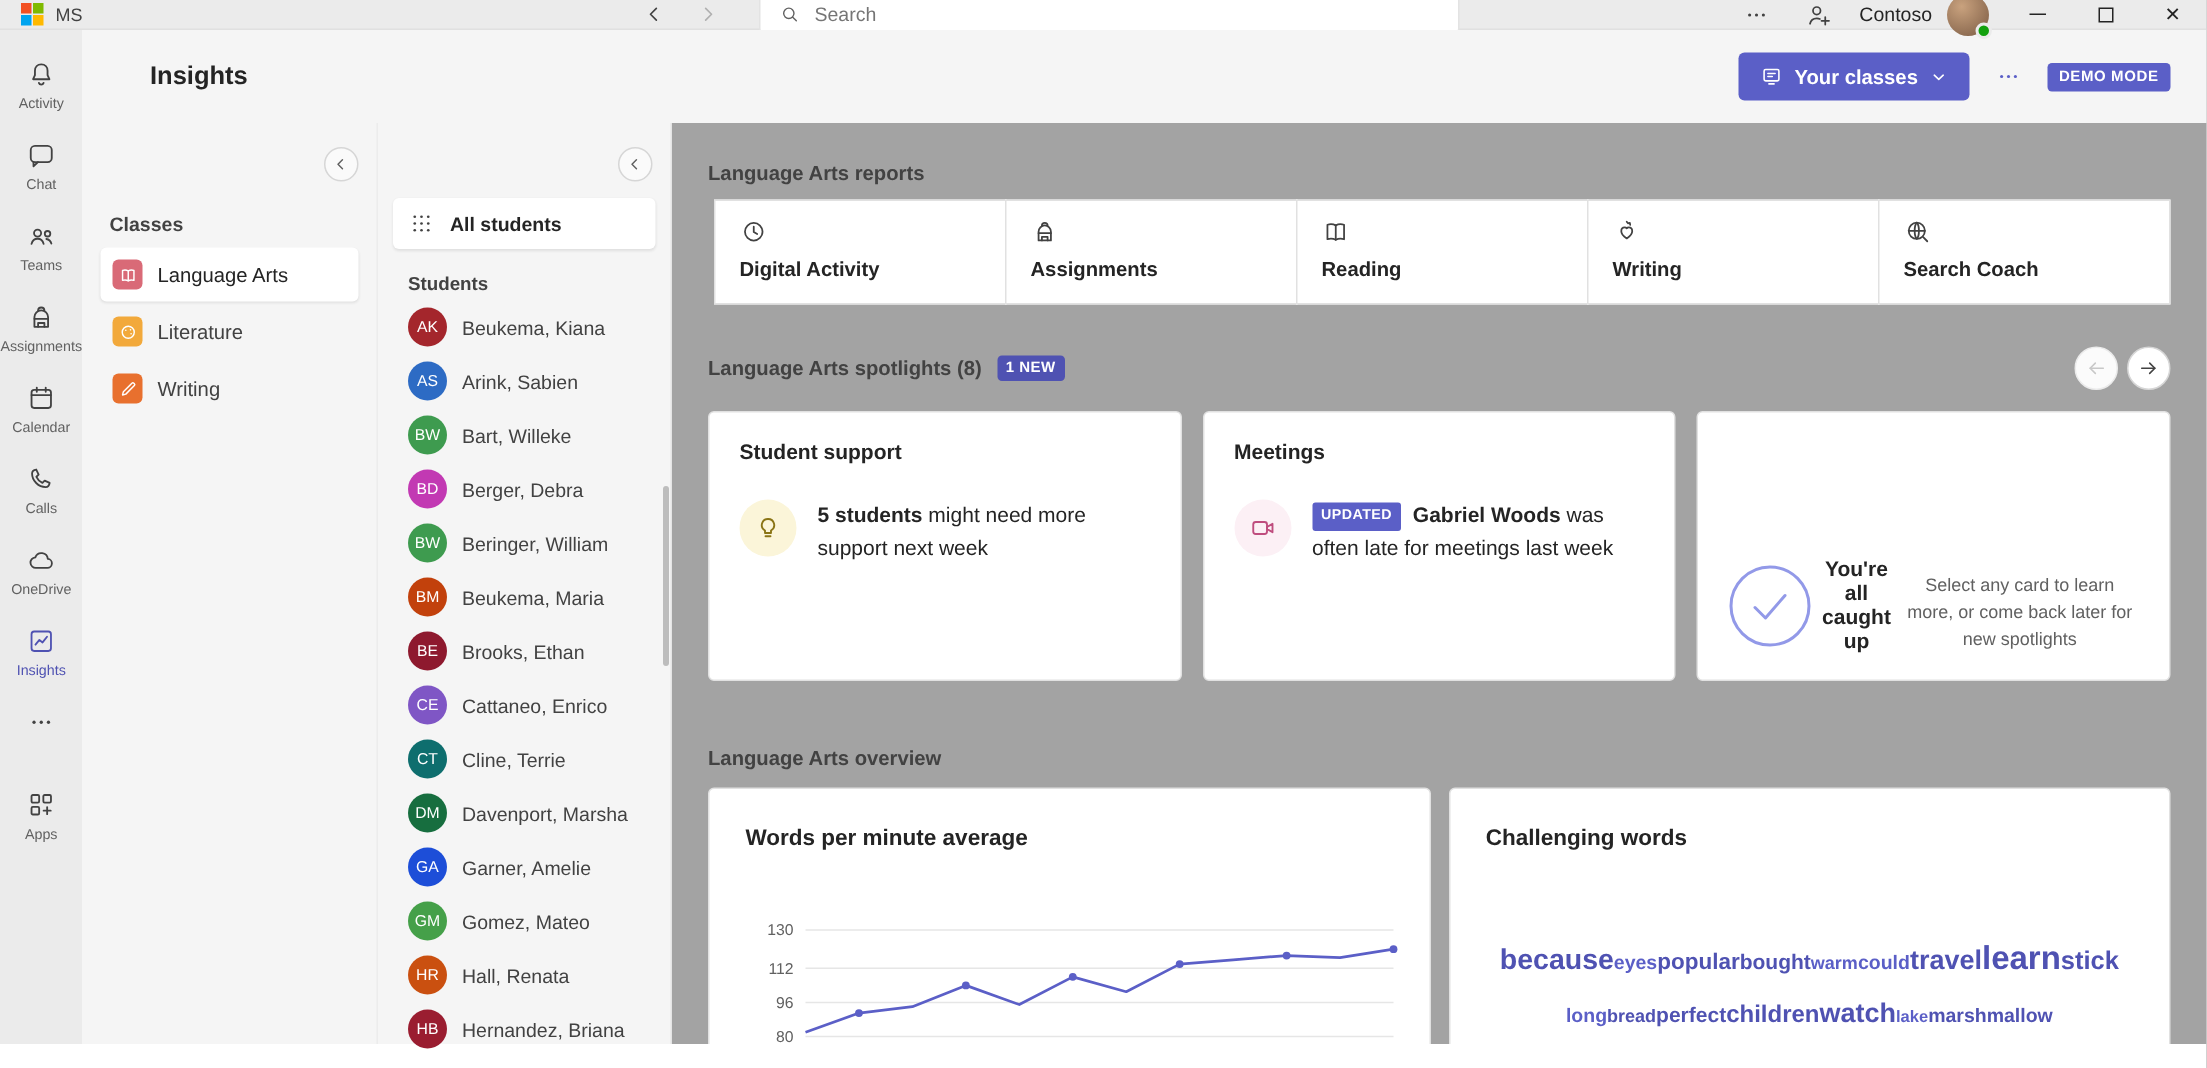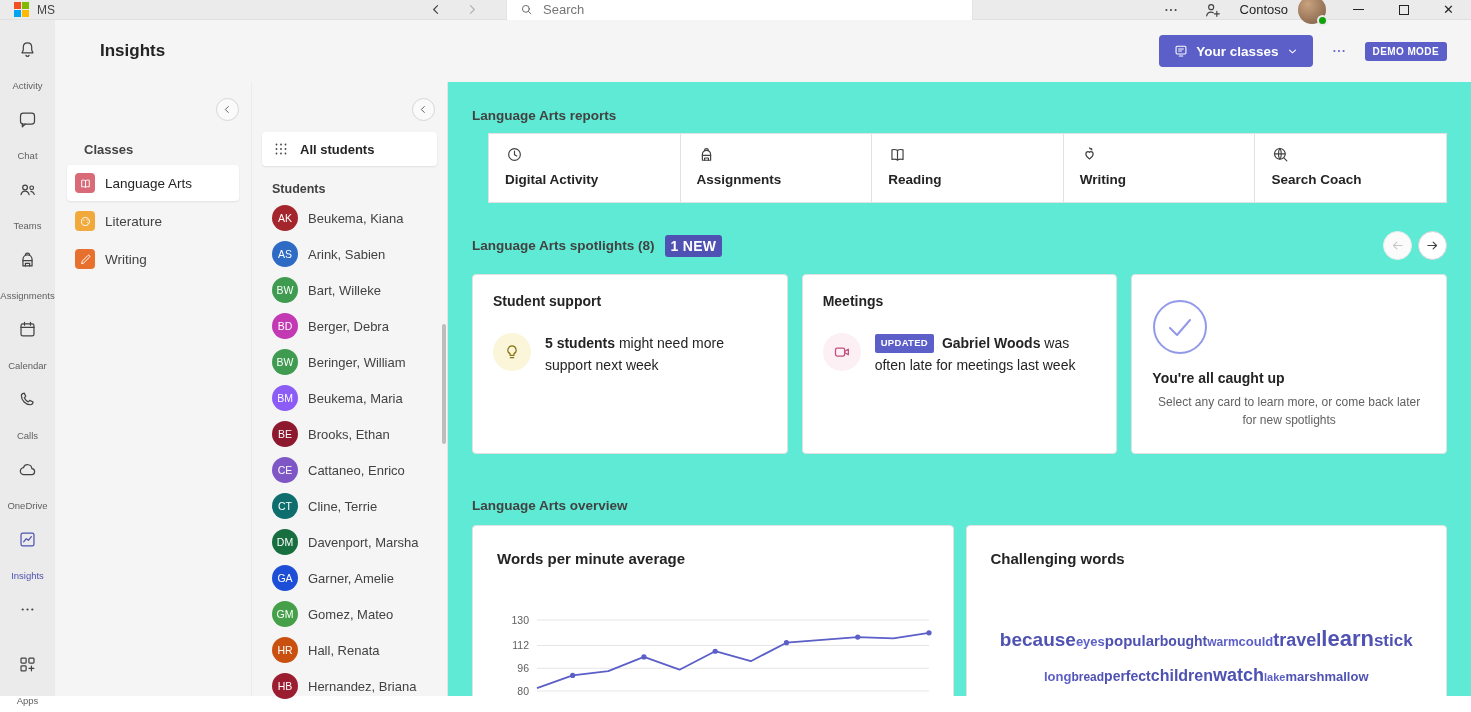--- a/index.html
+++ b/index.html
@@ -23,75 +23,75 @@
   .tb-org{font-size:13px;color:#242424;margin:0 10px 0 6px;cursor:pointer}
   .tb-avatar{width:28px;height:28px;border-radius:50%;background:radial-gradient(circle at 35% 30%,#c9a27e,#7a5a43);position:relative;margin-right:10px;cursor:pointer;flex:none}
   .status-dot{position:absolute;right:-2px;bottom:-2px;width:11px;height:11px;border-radius:50%;background:#13a10e;border:2px solid #ebebeb}
   .win-btn{width:45px;height:36px;display:flex;align-items:center;justify-content:center;font-size:13px;color:#242424;cursor:pointer}
   .min-dash{width:11px;height:1.4px;background:#242424;display:block}
   .max-sq{width:10px;height:10px;border:1.3px solid #242424;display:block}
 
   
   .app{display:flex;height:676px}
   .rail{width:55px;background:#ebebeb;padding-top:10px;display:flex;flex-direction:column;align-items:center;flex:none}
-  .rail-item{width:100%;display:flex;flex-direction:column;align-items:center;gap:20px;padding:9px 0;color:#424242;cursor:pointer}
+  .rail-item{width:100%;display:flex;flex-direction:column;align-items:center;gap:4px;padding:9px 0;color:#424242;cursor:pointer}
   .rail-item .rail-label{font-size:9.5px;color:#616161}
   .rail-item.active,.rail-item.active .rail-label{color:#4f52b2}
   .rail-item.rail-apps{margin-top:16px}
   .col{flex:1;display:flex;flex-direction:column;min-width:0}
 
   
   .header{height:62px;background:#f5f5f5;display:flex;align-items:center;padding:0 24px 0 45px;flex:none}
   .header h1{font-size:17px;font-weight:700;color:#242424}
   .h-right{margin-left:auto;display:flex;align-items:center;gap:16px}
   .classes-btn{display:flex;align-items:center;gap:7px;height:32px;padding:0 14px;background:#5b5fc7;color:#fff;border:none;border-radius:4px;font-size:13.5px;font-weight:600;cursor:pointer;font-family:inherit}
   .h-more{color:#5b5fc7;display:flex;cursor:pointer}
   .demo-badge{background:#5b5fc7;color:#fff;font-size:10px;font-weight:700;letter-spacing:.4px;padding:4px 8px;border-radius:3px}
 
   
   .content{flex:1;display:flex;min-height:0}
   .panel{background:#f5f5f5;position:relative;padding:8px 12px;flex:none}
   .panel.classes{width:197px;border-right:1px solid #ececec}
   .panel.students{width:196px;border-right:1px solid #e4e4e4;padding:8px 10px}
   .collapse{position:absolute;top:16px;right:12px;width:23px;height:23px;border-radius:50%;border:1px solid #d6d6d6;background:#fafafa;color:#616161;display:flex;align-items:center;justify-content:center;cursor:pointer}
-  .panel-label{font-size:13px;font-weight:700;color:#424242;margin:52px 0 8px 17px}
+  .panel-label{font-size:13px;font-weight:700;color:#424242;margin:52px 0 8px 6px}
   .panel-label.small{font-size:12.5px;margin:16px 0 4px 10px}
   .class-item{height:36px;display:flex;align-items:center;gap:10px;padding:0 8px;border-radius:4px;font-size:13.5px;color:#424242;cursor:pointer;margin-bottom:2px}
   .class-item.selected{background:#fff;box-shadow:0 1px 2px rgba(0,0,0,.09);color:#242424}
   .class-ic{width:20px;height:20px;border-radius:4px;display:flex;align-items:center;justify-content:center;color:#fff;flex:none}
   .all-students{height:34px;margin-top:42px;display:flex;align-items:center;gap:10px;padding:0 10px;background:#fff;border-radius:4px;box-shadow:0 1px 2px rgba(0,0,0,.09);font-weight:600;font-size:13px;cursor:pointer}
   .as-ic{color:#424242;display:flex}
   .student-row{height:36px;display:flex;align-items:center;gap:10px;padding:0 10px;border-radius:4px;font-size:13px;color:#424242;cursor:pointer}
   .stu-avatar{width:26px;height:26px;border-radius:50%;color:#fff;font-size:10.5px;font-weight:400;display:flex;align-items:center;justify-content:center;flex:none}
   .scroll-thumb{position:absolute;top:242px;right:1px;width:4px;height:120px;background:#bdbdbd;border-radius:2px;cursor:pointer}
 
   
-  .board{flex:1;background:#5eead4;padding:26px 24px 0;overflow:hidden;min-width:0}
+  .board{flex:1;background:#a3a3a3;padding:26px 24px 0;overflow:hidden;min-width:0}
   .sec-label{font-size:13.5px;font-weight:600;color:#424242}
   .reports{display:flex;margin-top:10px}
   .report-card{flex:1;background:#fff;border:1px solid #e1e1e1;height:70px;padding:11px 16px;margin-left:-1px;cursor:pointer}
-  .report-card:first-child{margin-left:16px}
+  .report-card:first-child{margin-left:4px}
   .report-card .rc-ic{color:#424242;display:block}
   .report-card .rc-label{display:block;margin-top:5px;font-size:13.5px;font-weight:700;color:#242424}
   .spot-head{margin-top:28px;display:flex;align-items:center}
-  .new-badge{margin-left:10px;background:#4f52b2;color:#fff;font-size:14px;font-weight:700;padding:3px 6px;border-radius:3px;letter-spacing:.3px}
+  .new-badge{margin-left:10px;background:#4f52b2;color:#fff;font-size:10px;font-weight:700;padding:3px 6px;border-radius:3px;letter-spacing:.3px}
   .spot-nav{margin-left:auto;display:flex;gap:6px}
   .nav-circle{width:29px;height:29px;border-radius:50%;display:flex;align-items:center;justify-content:center;cursor:pointer;background:#fff}
   .nav-circle.prev{border:1px solid #ebebeb;color:#c8c8c8;background:#fbfbfb}
   .nav-circle.next{border:1px solid #d6d6d6;color:#424242}
   .spots{display:flex;gap:14px;margin-top:14px}
   .spot-card{flex:1;background:#fff;border:1px solid #e1e1e1;border-radius:4px;height:180px;padding:18px 20px;cursor:pointer}
   .spot-title{font-size:14px;font-weight:700;color:#242424}
   .spot-body{margin-top:24px;display:flex;gap:14px;align-items:flex-start}
   .spot-ic{width:38px;height:38px;border-radius:50%;display:flex;align-items:center;justify-content:center;flex:none}
   .spot-ic.yellow{background:#fbf5d9;color:#8a7415}
   .spot-ic.pink{background:#fcf0f5;color:#bf4d7e}
   .spot-text{font-size:14px;line-height:1.55;color:#242424;max-width:235px}
   .upd-badge{background:#5b5fc7;color:#fff;font-size:9.5px;font-weight:700;padding:2px 6px;border-radius:2px;letter-spacing:.3px;display:inline-block;vertical-align:2px;margin-right:4px}
-  .spot-card.caught{display:flex;flex-direction:column;align-items:flex-start;justify-content:center;text-align:center}
+  .spot-card.caught{display:flex;flex-direction:row;align-items:flex-end;justify-content:center;text-align:center}
   .caught-title{font-weight:700;font-size:14px;margin-top:12px}
   .caught-sub{font-size:12px;color:#616161;margin-top:7px;max-width:300px;line-height:1.5}
   .sec-label.ov{display:block;margin-top:44px}
   .ov-row{display:flex;gap:12px;margin-top:12px}
   .ov-card{flex:1;background:#fff;border:1px solid #e1e1e1;border-radius:4px;height:300px;padding:24px;cursor:pointer;min-width:0}
   .ov-title{font-size:15px;font-weight:700;color:#242424}
   #chart{margin-top:44px}
   .cloud{margin-top:52px;text-align:center;padding:0 8px;line-height:1.65}
   .cw{display:inline-block;margin:2px 0;font-weight:700;white-space:nowrap}
 </style>
@@ -366,21 +366,21 @@
             </div>
             <div class="student-row">
               <span class="stu-avatar" style="background:#C239B3">BD</span>
               <span>Berger, Debra</span>
             </div>
             <div class="student-row">
               <span class="stu-avatar" style="background:#3E9B4F">BW</span>
               <span>Beringer, William</span>
             </div>
             <div class="student-row">
-              <span class="stu-avatar" style="background:#8b5cf6">BM</span>
+              <span class="stu-avatar" style="background:#c2410c">BM</span>
               <span>Beukema, Maria</span>
             </div>
             <div class="student-row">
               <span class="stu-avatar" style="background:#8E192E">BE</span>
               <span>Brooks, Ethan</span>
             </div>
             <div class="student-row">
               <span class="stu-avatar" style="background:#7F56C5">CE</span>
               <span>Cattaneo, Enrico</span>
             </div>

